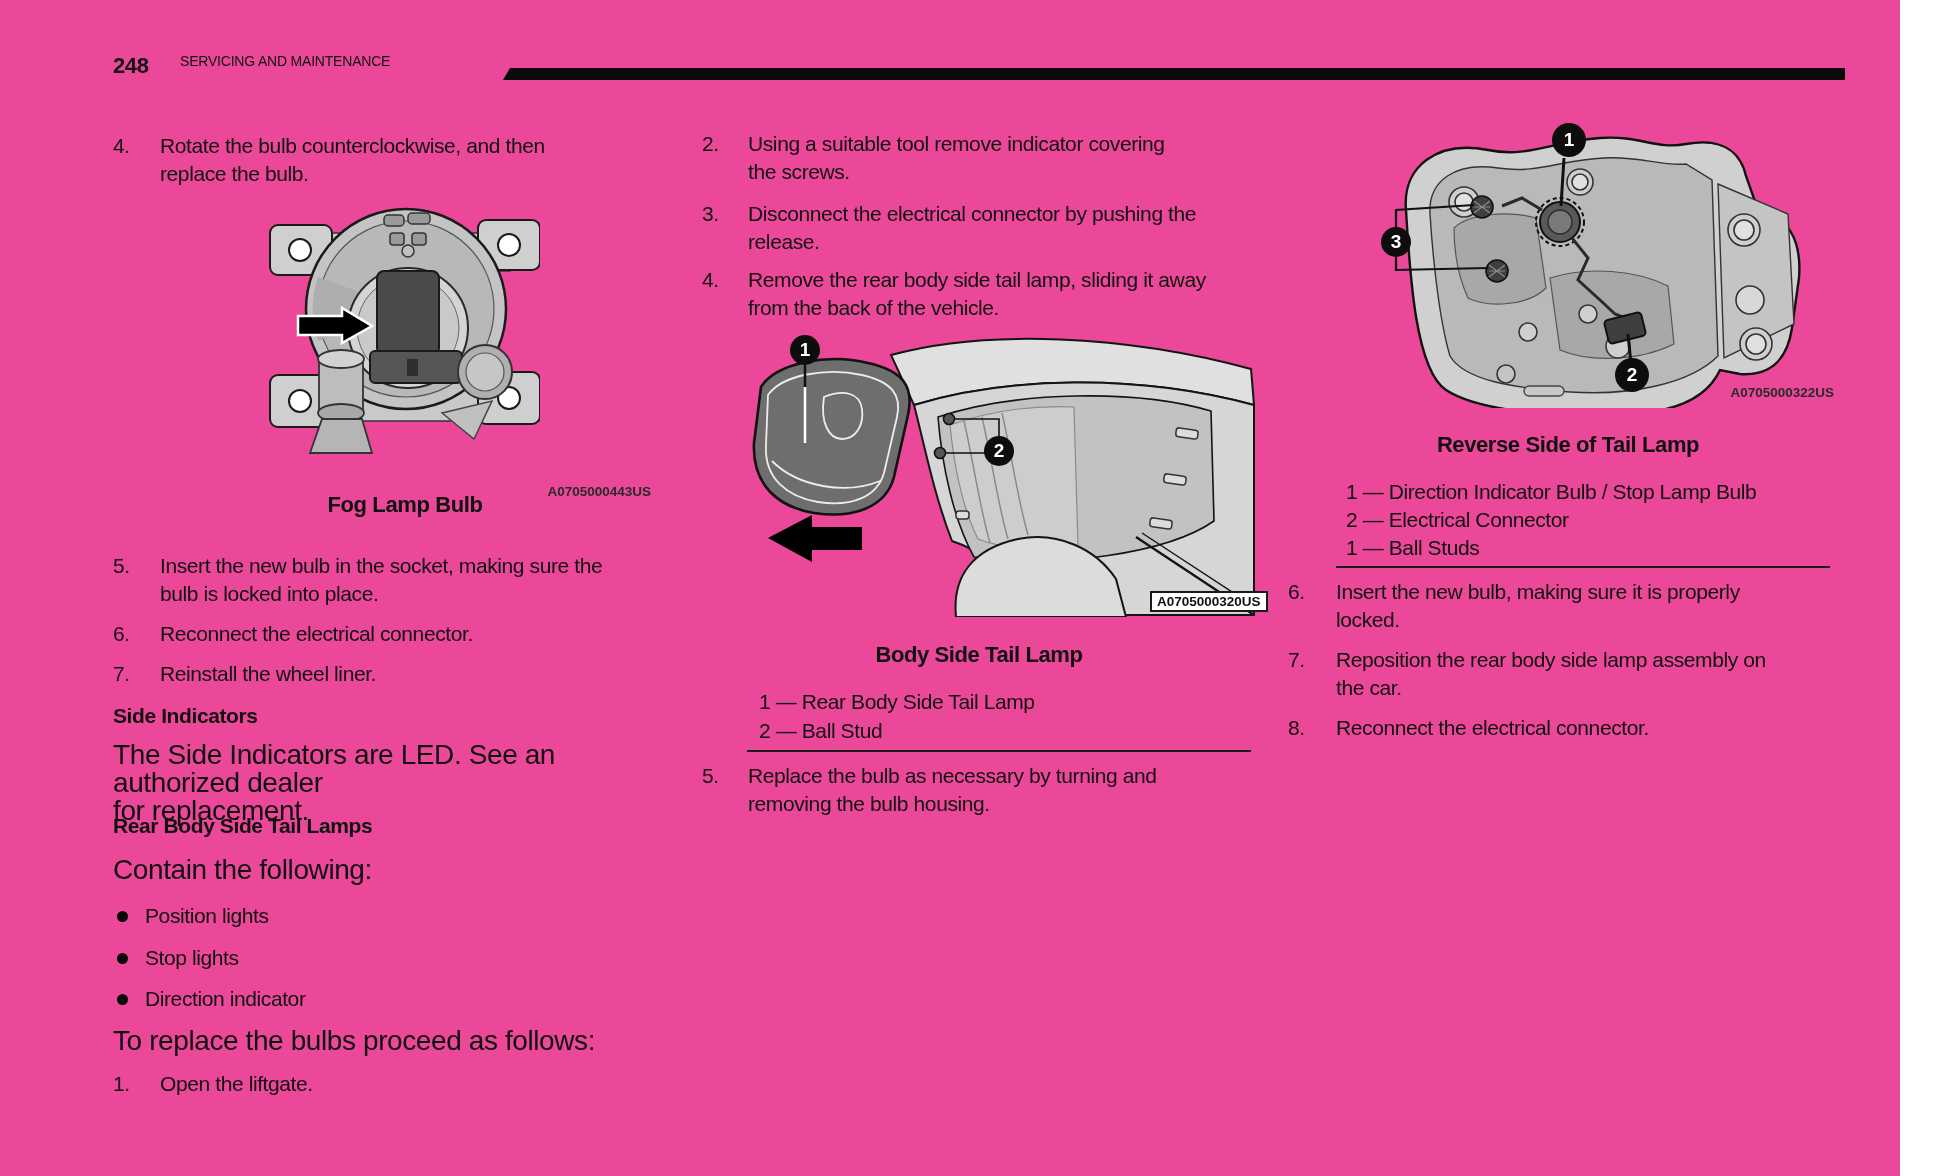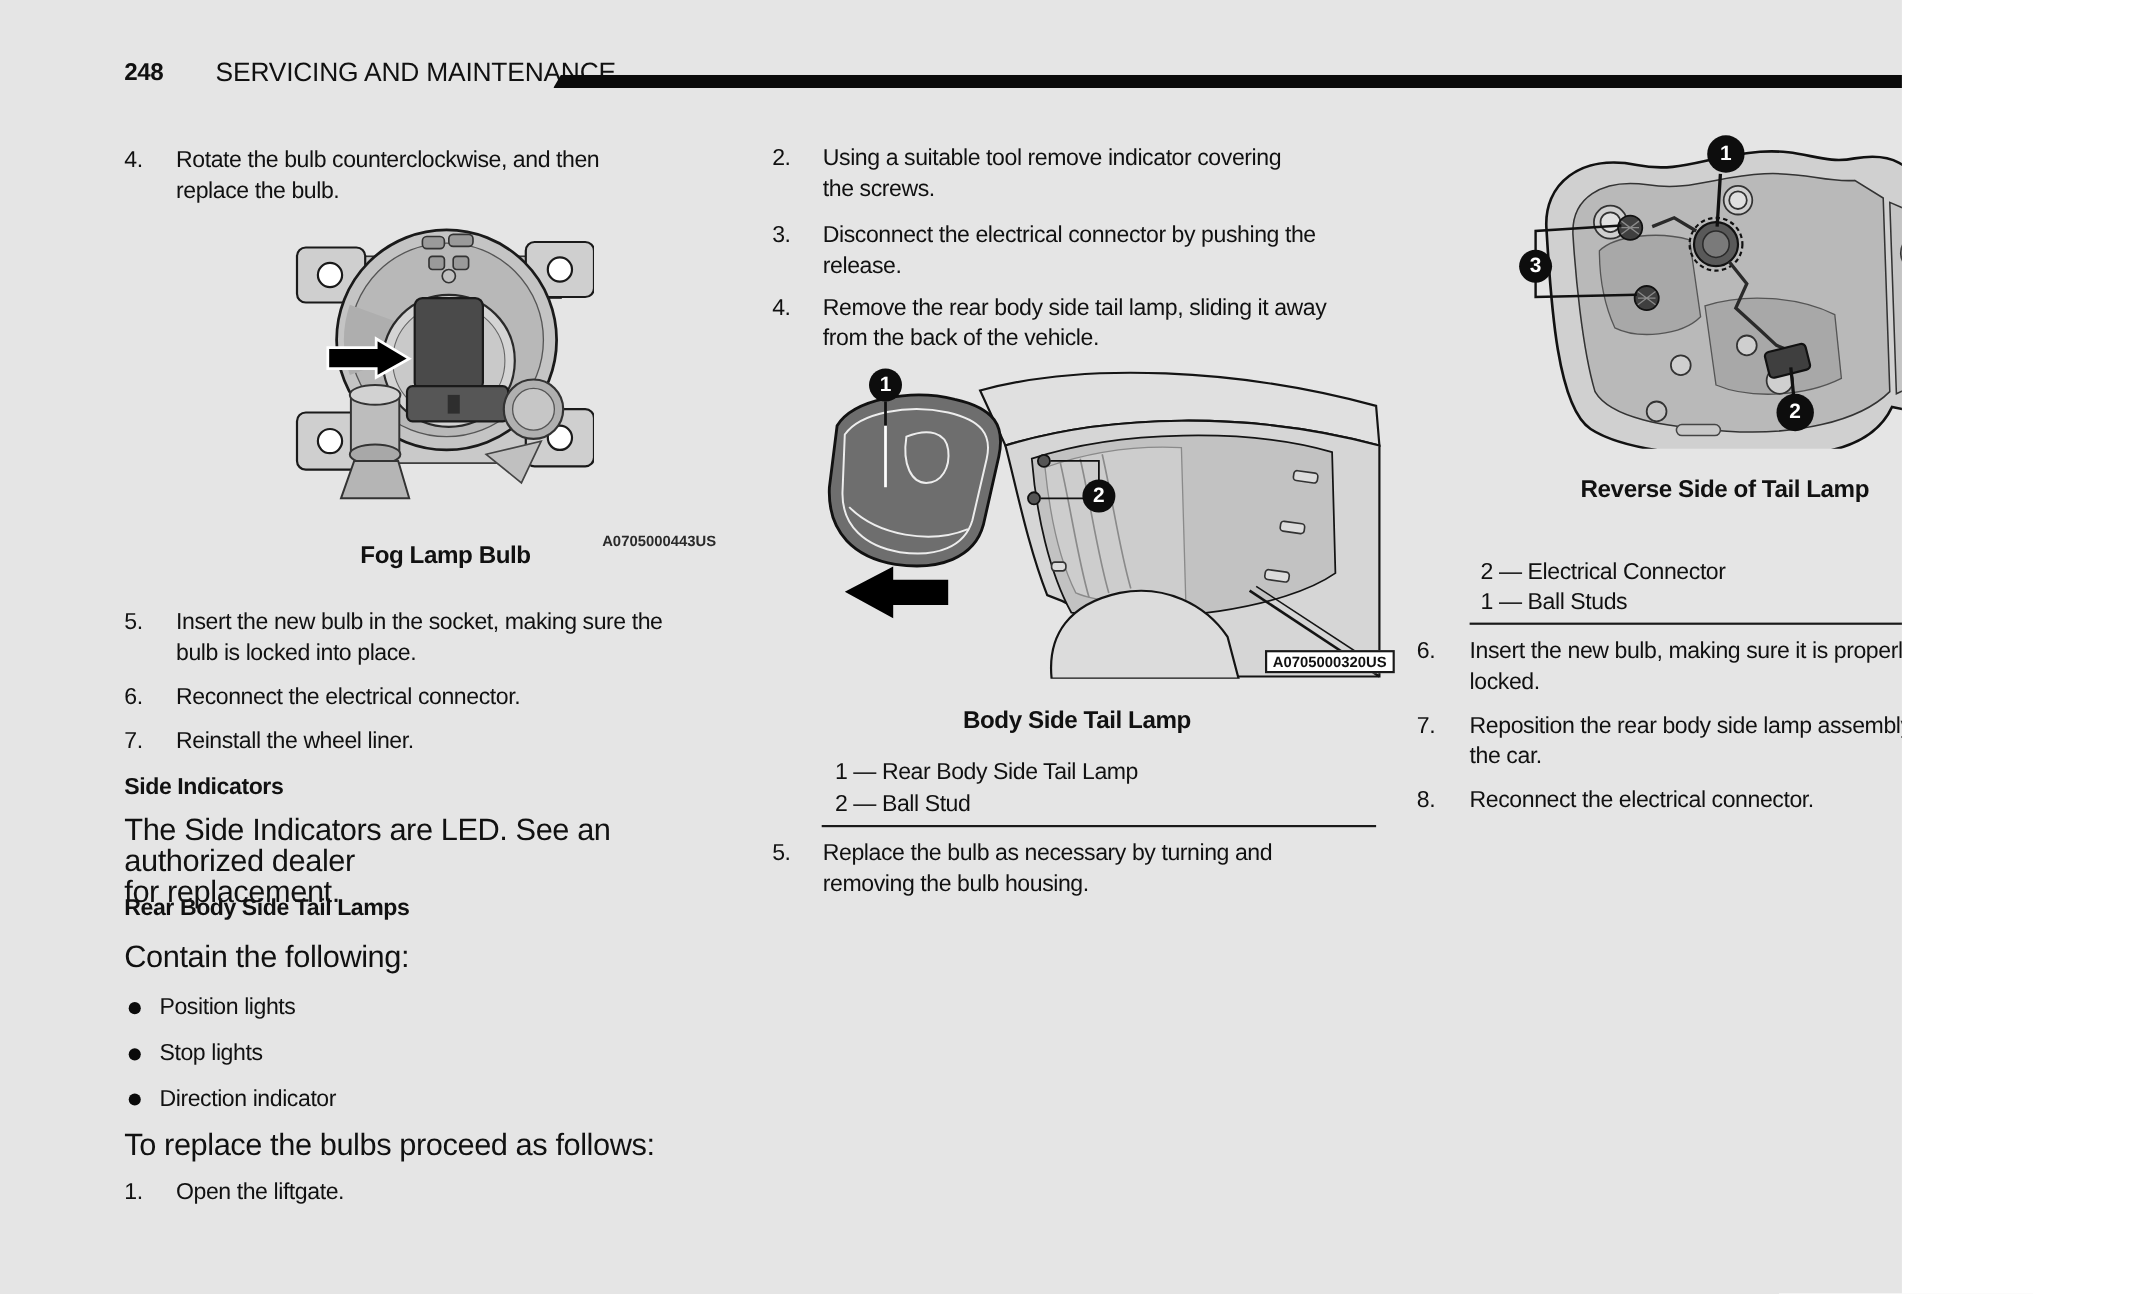--- a/index.html
+++ b/index.html
@@ -1,27 +1,27 @@
 <!DOCTYPE html>
 <html><head>
 <meta charset="utf-8">
 <style>
   html,body{margin:0;padding:0;background:#ffffff;}
   .page{
     position:relative;
-    width:1729px;height:1176px;
-    background:#e5e5e5;
+    width:1900px;height:1176px;
+    background:#ec4899;
     font-family:"Liberation Sans","DejaVu Sans",sans-serif;
     color:#111111;
     letter-spacing:-0.4px;
     overflow:hidden;
   }
   
   .hdr-num{position:absolute;left:113px;top:53px;font-size:22px;font-weight:700;}
-  .hdr-title{position:absolute;left:196px;top:53px;font-size:24px;font-weight:400;letter-spacing:-0.2px;}
+  .hdr-title{position:absolute;left:180px;top:53px;font-size:14px;font-weight:400;letter-spacing:-0.2px;}
   .hdr-bar{position:absolute;left:503px;top:68px;width:1342px;height:12px;background:#0a0a0a;
            clip-path:polygon(7px 0,100% 0,100% 100%,0 100%);}
   
   .col{position:absolute;top:0;height:1176px;}
   .col1{left:113px;width:560px;}
   .col2{left:702px;width:554px;}
   .col3{left:1288px;width:560px;}
   .blk{position:absolute;left:0;}
   
   .step{display:flex;font-size:21px;line-height:28px;}
@@ -294,20 +294,21 @@
         <rect x="236" y="268" width="40" height="10" rx="5" fill="#c8c8c8" stroke="#444" stroke-width="1.4"></rect>
       </svg>
       <div class="callout co34" style="left:264px;top:5px;">1</div>
       <div class="callout co30" style="left:93px;top:109px;">3</div>
       <div class="callout co34" style="left:327px;top:240px;">2</div>
       <div class="figcode" style="right:14px;top:267px;">A0705000322US</div>
     </div>
 
     <div class="blk caption" style="top:432px;width:560px;">Reverse Side of Tail Lamp</div>
 
+    <div class="blk legend-line" style="top:478px;">1 — Direction Indicator Bulb / Stop Lamp Bulb</div>
     <div class="blk legend-line" style="top:506px;">2 — Electrical Connector</div>
     <div class="blk legend-line" style="top:534px;">1 — Ball Studs</div>
     <div class="rule" style="left:48px;top:566px;width:494px;"></div>
 
     <div class="blk step" style="top:578px;">
       <span class="n">6.</span>
       <span class="t">Insert the new bulb, making sure it is properly
 locked.</span>
     </div>
     <div class="blk step" style="top:646px;">

